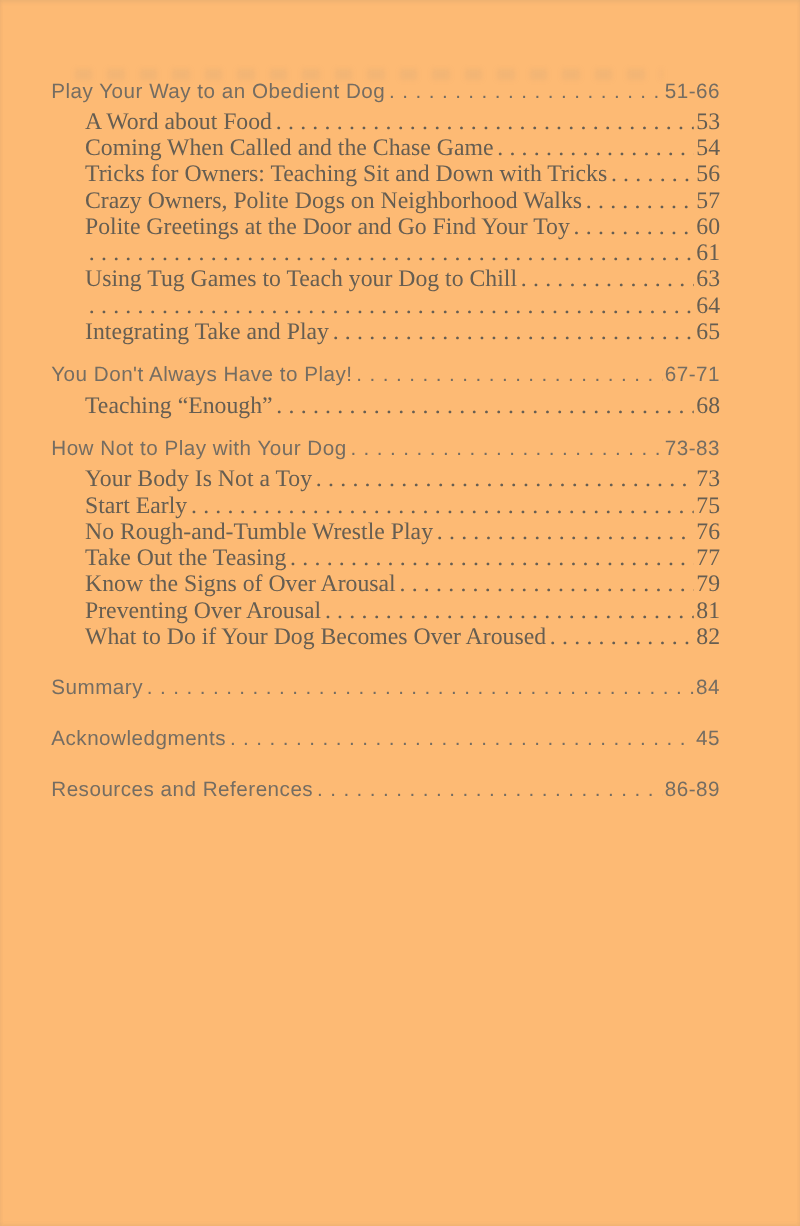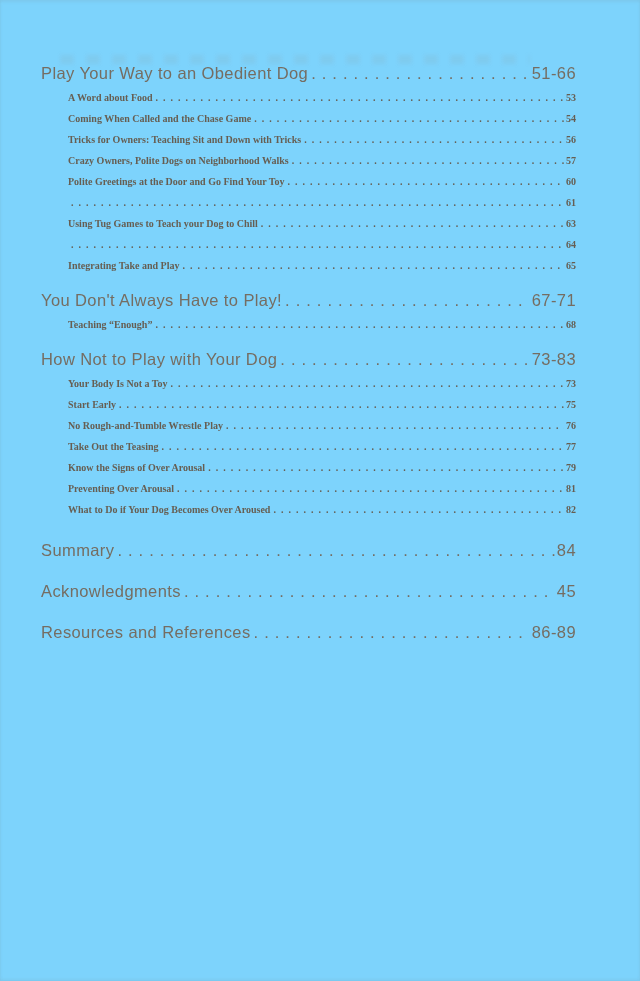--- a/index.html
+++ b/index.html
@@ -5,21 +5,21 @@
   html, body {
     margin: 0;
     padding: 0;
     background: #e8e6e2;
   }
   .page {
     position: relative;
     width: 640px;
     height: 981px;
     margin: 0 auto;
-    background: #7dd3fc;
+    background: #fdba74;
     overflow: hidden;
     box-shadow: inset 0 2px 3px rgba(120,115,105,0.10), inset 0 -2px 3px rgba(120,115,105,0.08);
     font-family: "Liberation Sans", sans-serif;
   }
   
   .scan-artifact {
     position: absolute;
     left: 60px;
     top: 55px;
     width: 470px;
@@ -44,25 +44,24 @@
   }
   .heading-row {
     font-family: "Liberation Sans", sans-serif;
     font-size: 16.5px;
     letter-spacing: 0.4px;
     color: #756d62;
     line-height: 22px;
   }
   .item-row {
     font-family: "Liberation Serif", serif;
-    font-size: 10px;
+    font-size: 19px;
     color: #665e52;
     line-height: 21px;
     padding-left: 27px;
-    font-weight: bold;
   }
   .row .title { flex: 0 0 auto; }
   .row .dots {
     flex: 1 1 auto;
     overflow: hidden;
     white-space: nowrap;
     letter-spacing: 5px;
     padding: 0 3px 0 3px;
     color: inherit;
   }

